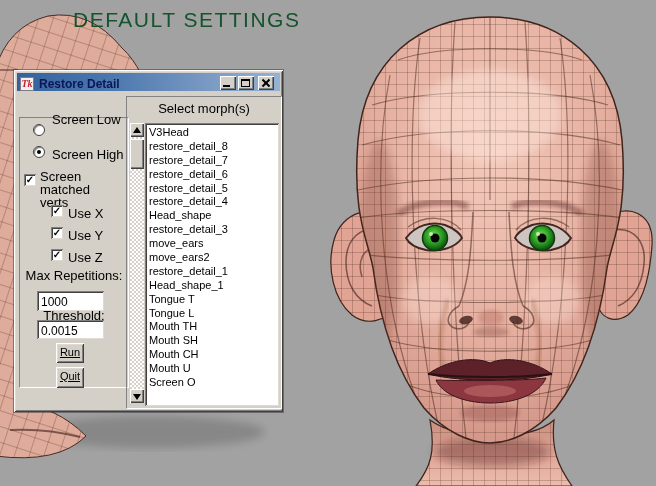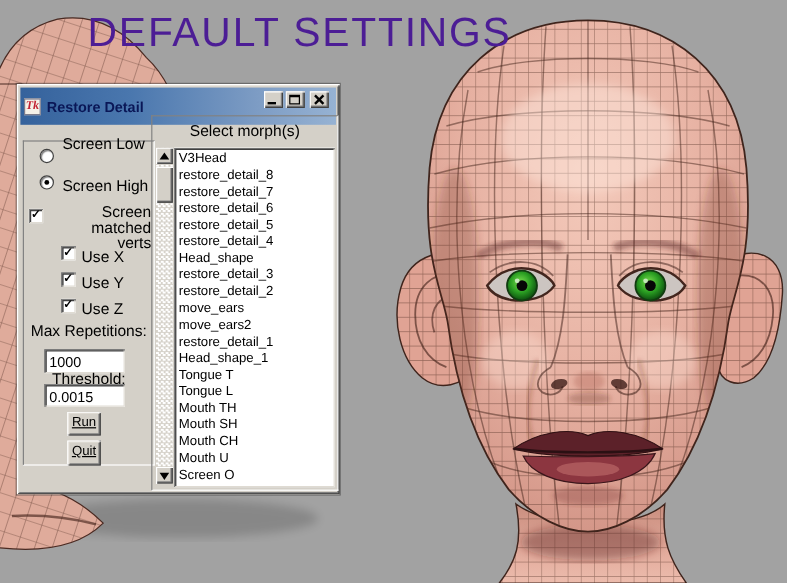--- a/index.html
+++ b/index.html
@@ -1,30 +1,30 @@
 <!DOCTYPE html>
 <html><head>
 <meta charset="utf-8">
 <style>
   * { margin:0; padding:0; box-sizing:border-box; }
   html,body { width:656px; height:486px; overflow:hidden; }
   body { font-family:"Liberation Sans", sans-serif; background:#a2a2a2; }
   #stage { position:relative; width:656px; height:486px; background:#a2a2a2; overflow:hidden; }
   #scene { position:absolute; left:0; top:0; z-index:0; }
-  #heading { position:absolute; left:73px; top:8px; z-index:2; font-size:34px; letter-spacing:1.5px;
-             color:#4c1d95; font-weight:normal; }
+  #heading { position:absolute; left:73px; top:8px; z-index:2; font-size:21px; letter-spacing:1.5px;
+             color:#14532d; font-weight:normal; }
 
   
   .dlg { position:absolute; left:14px; top:70px; width:269px; height:342px; z-index:3;
          background:#d4d0c8; outline:1px solid rgba(40,40,40,.45);
          box-shadow: inset 1px 1px 0 #ffffff, inset -1px -1px 0 #404040,
                      inset 2px 2px 0 #dfdbd3, inset -2px -2px 0 #808080; }
-  .titlebar { position:absolute; left:3px; top:3px; right:3px; height:31px;
+  .titlebar { position:absolute; left:3px; top:3px; right:3px; height:18px;
               background:linear-gradient(90deg,#35629c 0%,#4a77ae 35%,#7d9cc4 75%,#96b2d3 100%);
-              display:flex; align-items:center; }
+              display:flex; align-items:flex-end; }
   .tkicon { width:14px; height:14px; margin-left:3px; background:#f5f1e8; border:1px solid #7c7c8c;
             color:#c22233; font:italic bold 10px/12px "Liberation Serif", serif; text-align:center; }
   .title-text { margin-left:5px; font-size:12px; font-weight:bold; color:#0a1757; }
   .winbtns { position:absolute; right:6px; top:3px; display:flex; }
   .wbtn { width:16px; height:14px; background:#d4d0c8; margin-left:2px; position:relative;
           box-shadow: inset 1px 1px 0 #ffffff, inset -1px -1px 0 #404040,
                       inset -2px -2px 0 #808080; }
   .wbtn.close { margin-left:4px; }
   .g-min { position:absolute; left:3px; bottom:3px; width:7px; height:2px; background:#000; }
   .g-max { position:absolute; left:3px; top:3px; width:9px; height:8px;
@@ -235,21 +235,21 @@
 
     <div class="radio" style="left:19px;top:54px;"></div>
     <div class="lbl" style="left:38px;top:42px;">Screen Low</div>
 
     <div class="radio" style="left:19px;top:76px;">
         <span class="dot"></span>
       </div>
     <div class="lbl" style="left:38px;top:77px;">Screen High</div>
 
     <div class="check" style="left:10px;top:104px;"><span>✓</span></div>
-    <div class="lbl" style="left:26px;top:100px;width:86px;text-align:right;white-space:normal;line-height:13px;">
+    <div class="lbl" style="left:26px;top:100px;width:86px;text-align:left;white-space:normal;line-height:13px;">
       <span>Screen matched</span><br>
       <span>verts</span>
     </div>
 
     <div class="check" style="left:37px;top:135px;"><span>✓</span></div>
     <div class="lbl" style="left:54px;top:136px;">Use X</div>
 
     <div class="check" style="left:37px;top:157px;"><span>✓</span></div>
     <div class="lbl" style="left:54px;top:158px;">Use Y</div>
 
@@ -280,21 +280,20 @@
 
     <ul class="listbox">
         <li>V3Head</li>
         <li>restore_detail_8</li>
         <li>restore_detail_7</li>
         <li>restore_detail_6</li>
         <li>restore_detail_5</li>
         <li>restore_detail_4</li>
         <li>Head_shape</li>
         <li>restore_detail_3</li>
-        <li>restore_detail_2</li>
         <li>move_ears</li>
         <li>move_ears2</li>
         <li>restore_detail_1</li>
         <li>Head_shape_1</li>
         <li>Tongue T</li>
         <li>Tongue L</li>
         <li>Mouth TH</li>
         <li>Mouth SH</li>
         <li>Mouth CH</li>
         <li>Mouth U</li>

